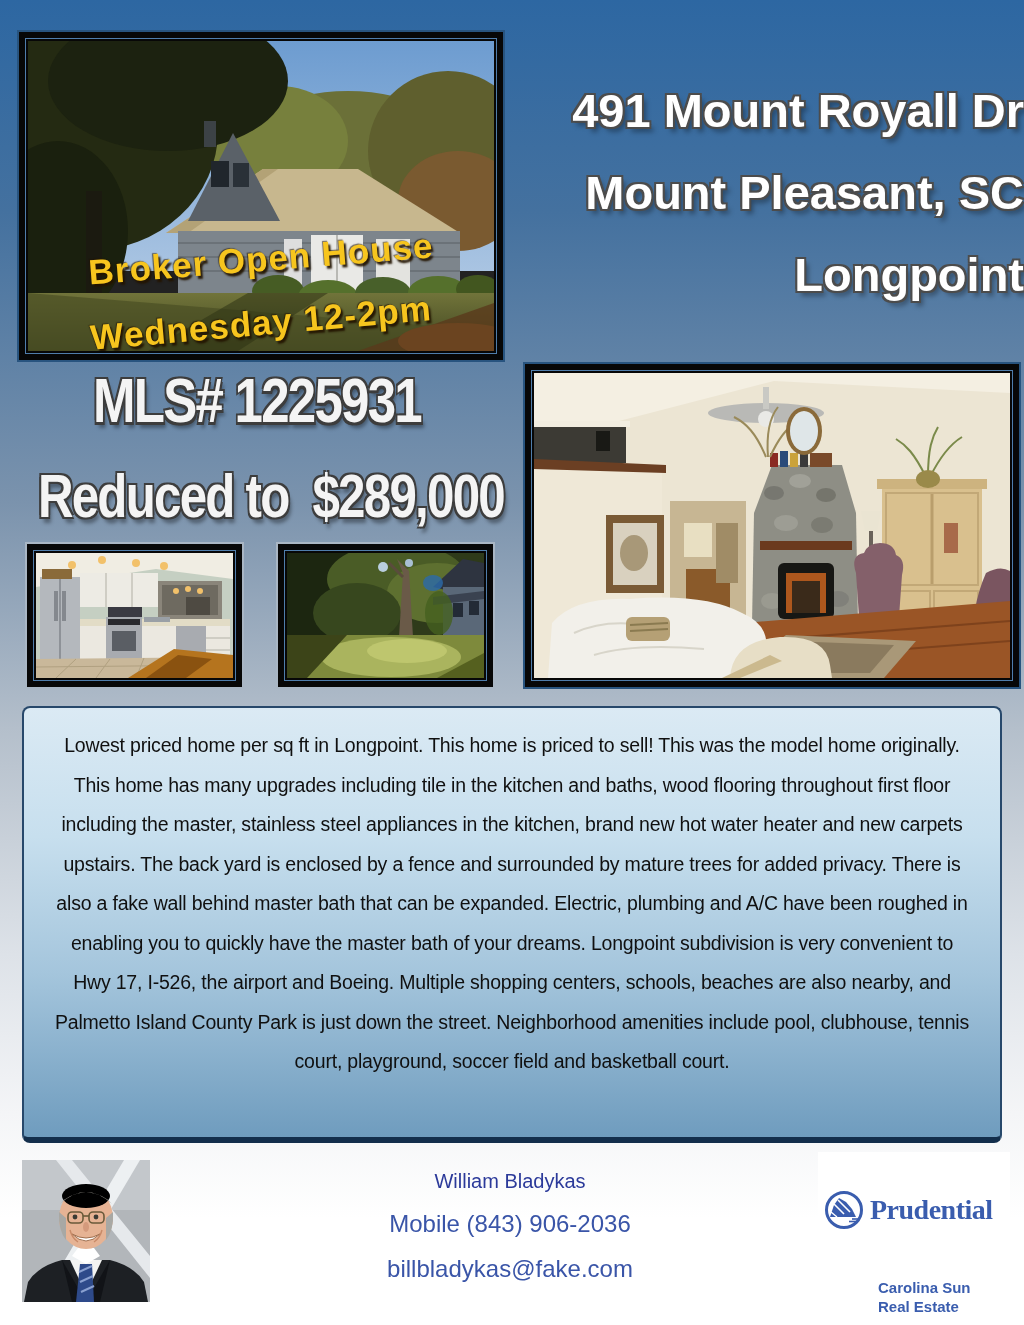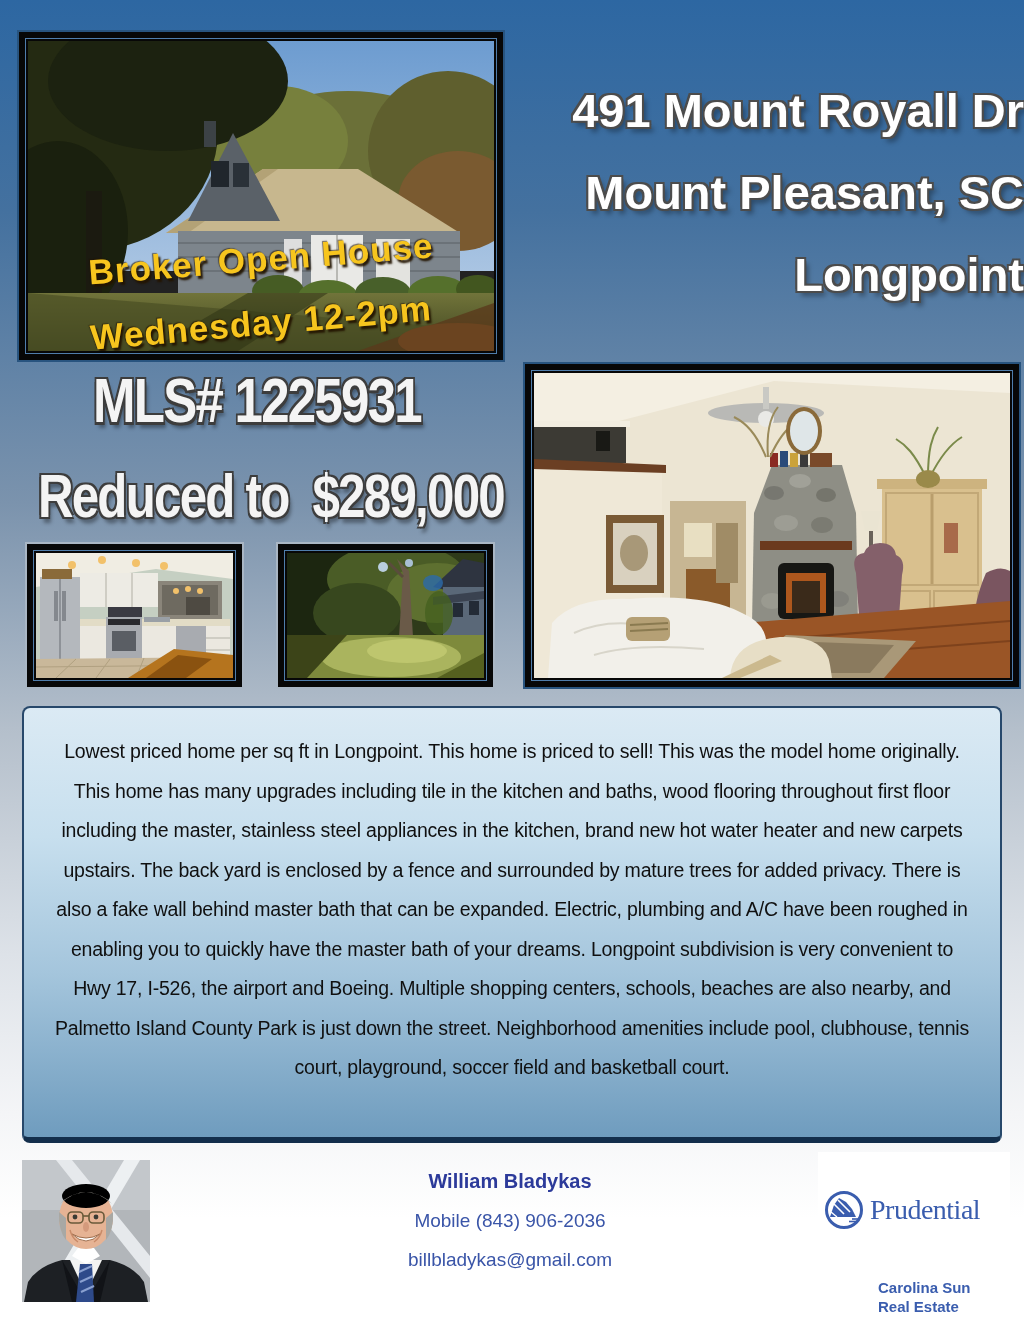--- a/index.html
+++ b/index.html
@@ -35,30 +35,30 @@
     font-size:35px;letter-spacing:1px;
     text-shadow:2px 3px 2px rgba(35,20,0,.95),-1px -1px 1px rgba(35,20,0,.6);
   }
   .oh1{top:198px;transform:rotate(-4.5deg);}
   .oh2{top:262px;transform:rotate(-5deg);}
   
   .desc{
     position:absolute;left:22px;top:706px;width:980px;height:437px;box-sizing:border-box;
     border:2px solid #27486b;border-bottom:6px solid #132e4c;border-radius:8px;
     background:linear-gradient(180deg,#dbeaf4 0%,#c7dfee 30%,#a4c5dc 62%,#6f9cbe 100%);
-    padding:24px 28px 0 28px;
+    padding:18px 28px 0 28px;
     font-size:19.5px;line-height:39.5px;text-align:center;color:#101010;letter-spacing:-.2px;
   }
   
   .contact{position:absolute;left:250px;top:1170px;width:520px;text-align:center;color:#3a55a8;}
-  .contact .name{font-size:20px;font-weight:bold;color:#2c3a9a;margin-bottom:17px;}
-  .contact .line{font-size:19px;margin-bottom:17px;}
+  .contact .name{font-size:20px;font-weight:normal;color:#2c3a9a;margin-bottom:17px;}
+  .contact .line{font-size:24px;margin-bottom:17px;}
   .brand-card{position:absolute;left:818px;top:1152px;width:192px;height:173px;background:#fff;}
   .brand-row{position:absolute;left:6px;top:38px;display:flex;align-items:center;}
-  .wordmark{font-family:"Liberation Serif", serif;font-weight:normal;font-size:28px;color:#3a5dae;margin-left:6px;letter-spacing:-.5px;}
+  .wordmark{font-family:"Liberation Serif", serif;font-weight:bold;font-size:28px;color:#3a5dae;margin-left:6px;letter-spacing:-.5px;}
   .division{position:absolute;left:60px;top:90px;font-size:15px;line-height:19px;font-weight:bold;color:#3a5dae;margin-top:36px;}
   .agent-photo{position:absolute;left:22px;top:1160px;width:128px;height:142px;overflow:hidden;}
   .agent-photo svg{display:block;width:100%;height:100%;}
 </style>
 </head>
 <body>
 
 <div class="page">
 
   <div class="frame big" style="left:17px;top:30px;width:488px;height:332px;">
@@ -353,21 +353,21 @@
       <path d="M50,74 Q64,88 78,74 Q64,82 50,74" fill="#ffffff" stroke="#a07050" stroke-width="1"></path>
       <path d="M48,70 Q50,78 56,82" stroke="#c88a68" stroke-width="1.4" fill="none"></path>
       <path d="M80,70 Q78,78 72,82" stroke="#c88a68" stroke-width="1.4" fill="none"></path>
       <ellipse cx="64" cy="67" rx="3" ry="5" fill="#d49a7c"></ellipse>
     </svg>
   </div>
 
   <div class="contact">
     <div class="name">William Bladykas</div>
     <div class="line">Mobile (843) 906-2036</div>
-    <div class="line">billbladykas@gmail.com</div>
+    <div class="line">billbladykas@fake.com</div>
   </div>
 
   <div class="brand-card">
     <div class="brand-row">
       <svg width="40" height="40" viewBox="0 0 40 40">
         <circle cx="20" cy="20" r="17.5" fill="#ffffff" stroke="#3a5dae" stroke-width="3"></circle>
         <polygon points="6,27 10,15 15,8 22,12 28,19 32,27" fill="#3a5dae"></polygon>
         <line x1="10" y1="14" x2="20" y2="24" stroke="#ffffff" stroke-width="1.6"></line>
         <line x1="14" y1="10" x2="26" y2="22" stroke="#ffffff" stroke-width="1.6"></line>
         <line x1="7" y1="22" x2="13" y2="27" stroke="#ffffff" stroke-width="1.4"></line>

